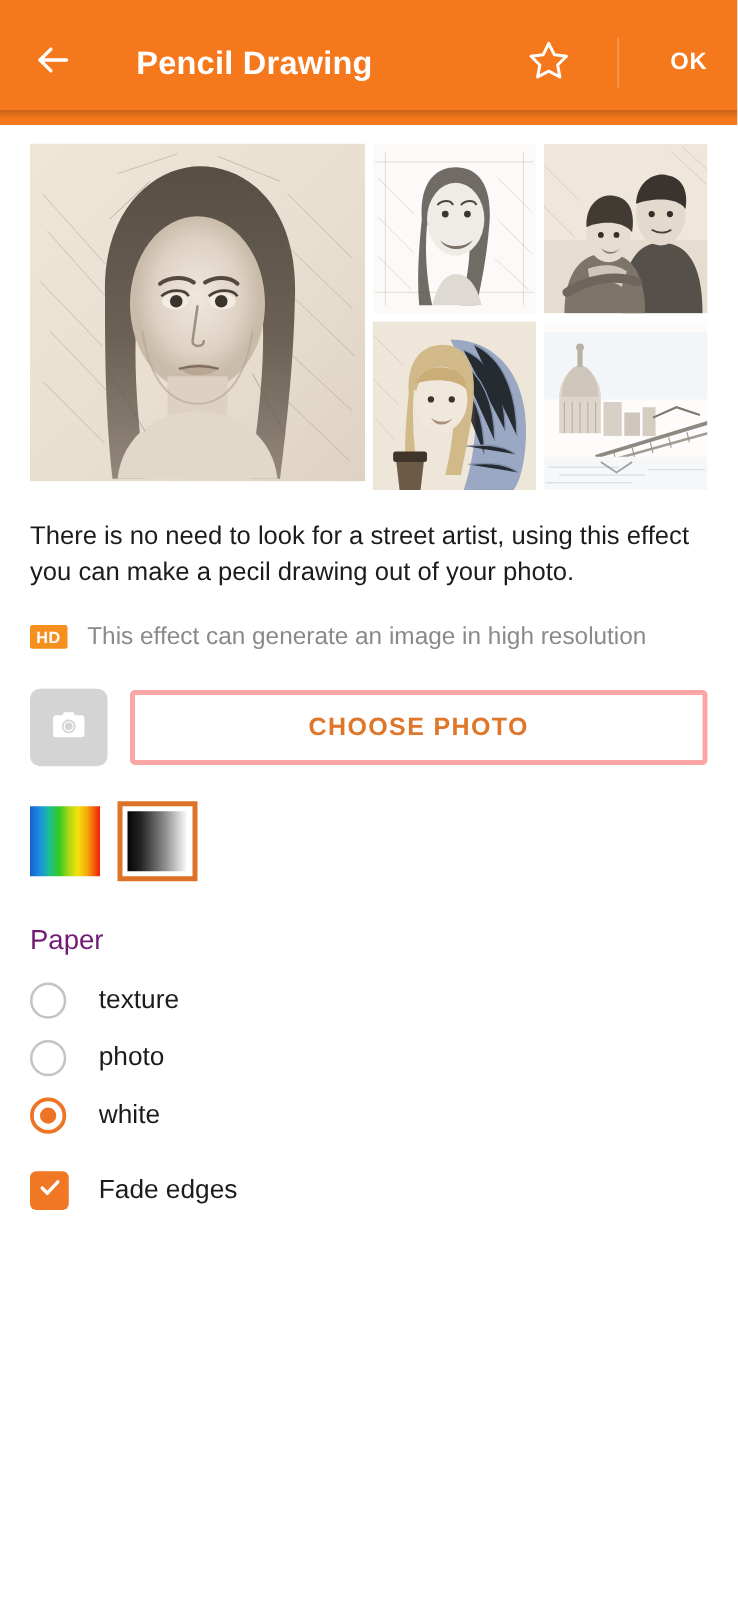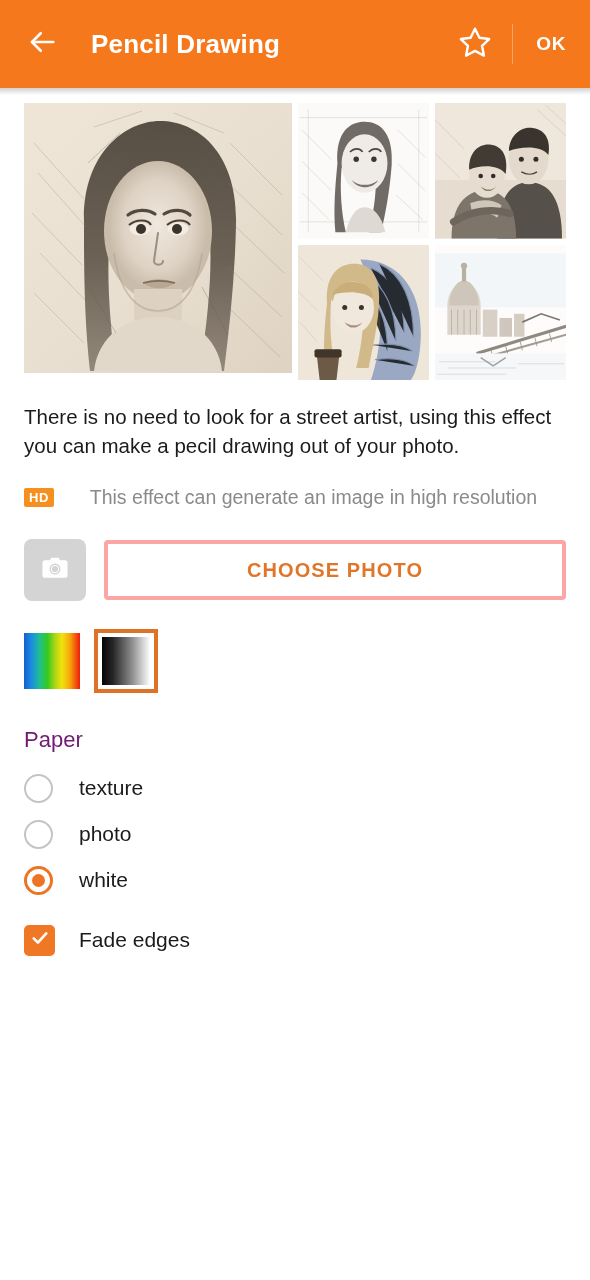--- a/index.html
+++ b/index.html
@@ -6,25 +6,26 @@
   html, body {
     width: 590px; height: 1280px;
     background: #ffffff;
     font-family: "Liberation Sans", sans-serif;
     overflow: hidden;
   }
 
   
   .appbar {
     position: relative;
-    height: 88px;
+    height: 100px;
     background: #F5781C;
     display: flex;
     align-items: center;
     padding: 0 18px 0 20px;
+    gap: 18px;
   }
   .appbar::after {
     content: "";
     position: absolute;
     left: 0; right: 0; top: 88px;
     height: 7px;
     background: linear-gradient(to bottom, rgba(0,0,0,0.18), rgba(0,0,0,0));
     pointer-events: none;
   }
   .back-btn {
@@ -95,34 +96,34 @@
     margin: 22px 24px 0 24px;
     font-size: 20.5px;
     line-height: 1.42;
     color: #1b1b1b;
   }
 
   .hd-row {
     display: flex;
     align-items: center;
     margin: 26px 24px 0 24px;
-    gap: 36px;
   }
   .hd-badge {
     background: #F5901E;
     color: #ffffff;
     font-size: 13px;
     font-weight: bold;
     letter-spacing: 0.5px;
     border-radius: 2px;
     padding: 3px 5px 3px 5px;
     line-height: 1;
     flex: 0 0 auto;
   }
   .hd-text {
+    margin-left: 16px;
     font-size: 19.5px;
     color: #8a8a8a;
   }
 
   
   .action-row {
     display: flex;
     align-items: center;
     margin: 30px 24px 0 24px;
     gap: 18px;

